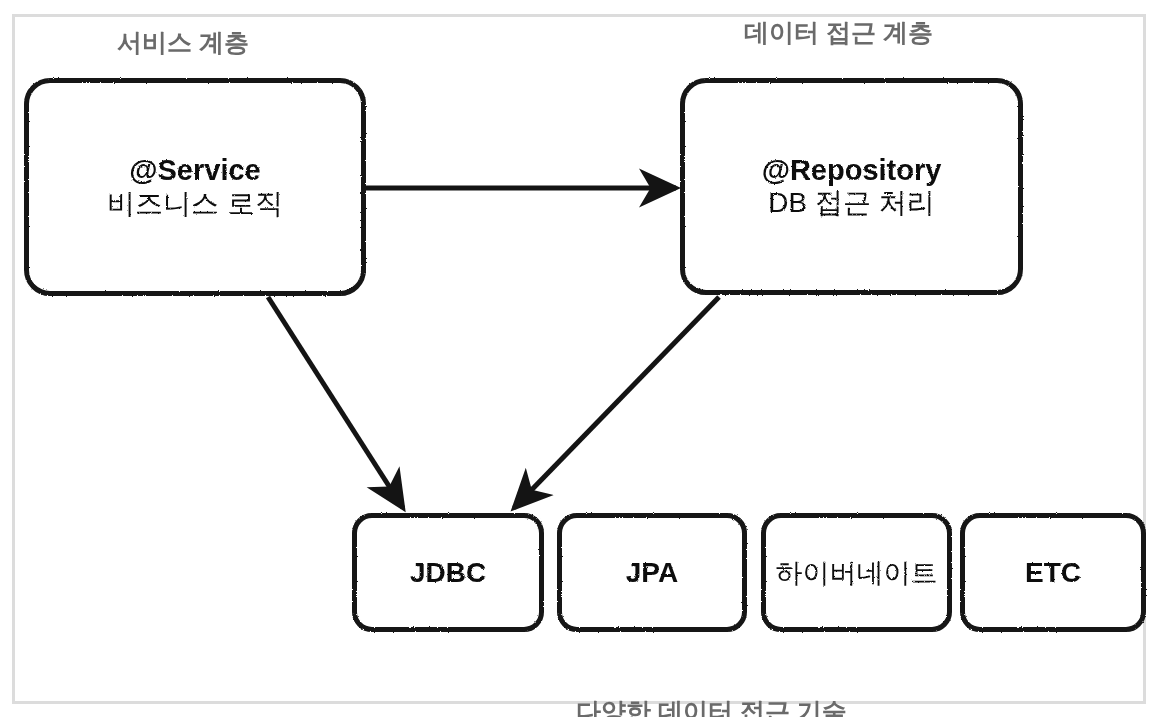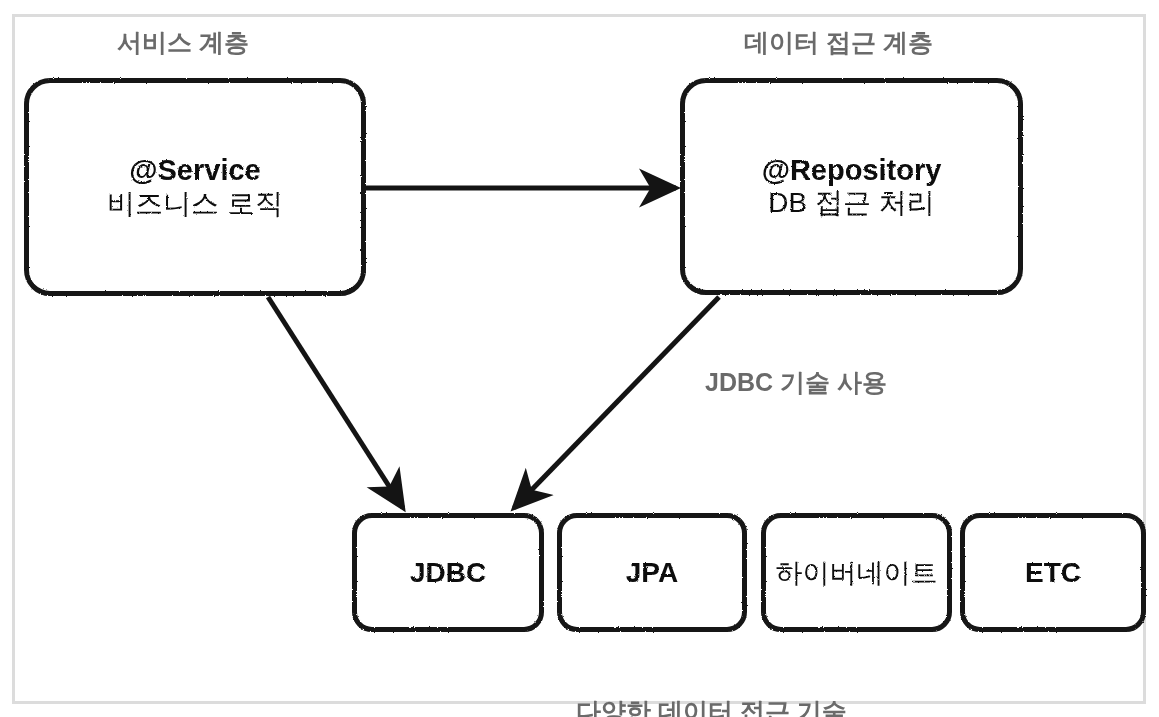--- a/index.html
+++ b/index.html
@@ -37,21 +37,21 @@
     white-space: nowrap;
     letter-spacing: 0px;
   }
   #caption-service-layer {
     left: 117px;
     top: 26px;
     font-size: 25px;
   }
   #caption-data-layer {
     left: 744px;
-    top: 26px;
+    top: 16px;
     font-size: 25px;
   }
   #caption-jdbc-tx {
     left: 17px;
     top: 365px;
     font-size: 25px;
   }
   #caption-jdbc-tech {
     left: 705px;
     top: 366px;
@@ -154,21 +154,20 @@
     <line x1="268" y1="297" x2="403" y2="508" stroke="#141414" stroke-width="5" marker-end="url(#arrowhead)"></line>
 
     <line x1="719" y1="297" x2="514" y2="508" stroke="#141414" stroke-width="5" marker-end="url(#arrowhead)"></line>
   </svg>
 
   <div class="caption" id="caption-service-layer">서비스 계층</div>
 
   <div class="caption" id="caption-data-layer">데이터 접근 계층</div>
 
 
-  <div class="caption" id="caption-jdbc-tech">JDBC 기술 사용</div>
 
   <div class="caption" id="caption-bottom">다양한 데이터 접근 기술</div>
 
   <div class="node" id="node-service">
     <div class="line1">@Service</div>
     <div class="line2">비즈니스 로직</div>
   </div>
 
   <div class="node" id="node-repository">
     <div class="line1">@Repository</div>

